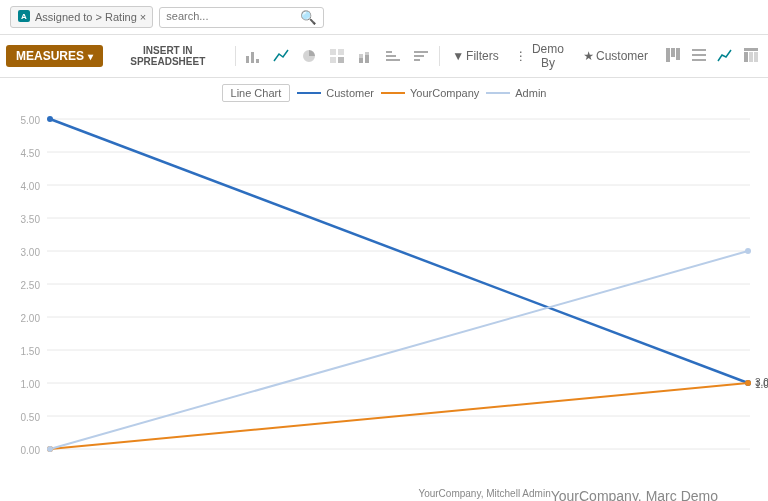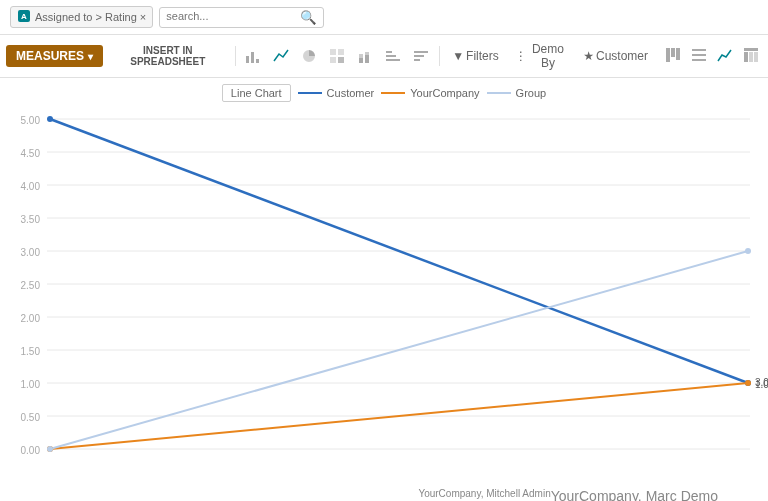--- a/index.html
+++ b/index.html
@@ -171,21 +171,21 @@
   <div class="legend-item">
     <div class="legend-line" style="background:#2d6ebf;"></div>
     <span>Customer</span>
   </div>
   <div class="legend-item">
     <div class="legend-line" style="background:#e8851c;"></div>
     <span>YourCompany</span>
   </div>
   <div class="legend-item">
     <div class="legend-line" style="background:#b8cde8;"></div>
-    <span>Group</span>
+    <span>Admin</span>
   </div>
 </div>
 
 <div class="chart-container">
   <svg width="768" height="370" style="display:block;">
 
     <g font-size="10" fill="#aaa" text-anchor="end">
       <text x="40" y="18">5.00</text>
       <text x="40" y="51">4.50</text>
       <text x="40" y="84">4.00</text>

